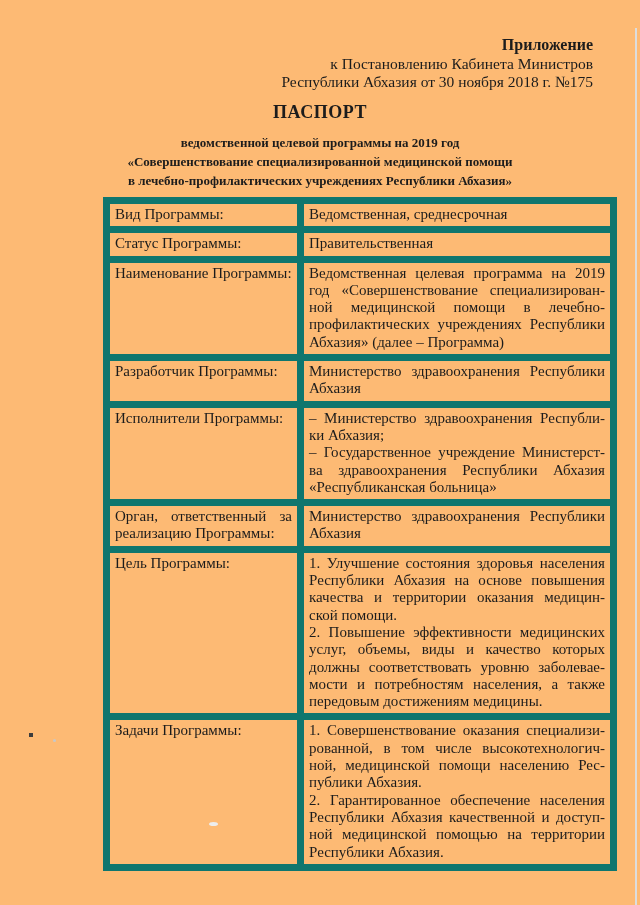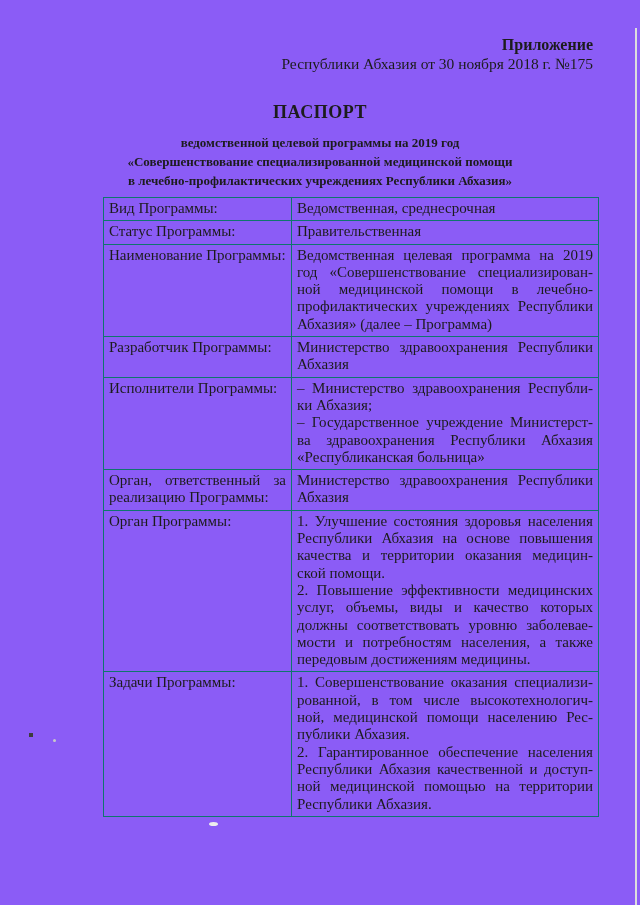--- a/index.html
+++ b/index.html
@@ -4,21 +4,21 @@
 <style>
   html,body { margin:0; padding:0; }
   body {
     width:640px; height:905px;
     background:#ffffff;
     font-family:"Liberation Serif", serif;
     color:#1c1c1c;
     position:relative;
     overflow:hidden;
   }
-  .page { position:absolute; inset:0; background:#8b5cf6; }
+  .page { position:absolute; inset:0; background:#fdba74; }
 
   
   .scan-edge { position:absolute; right:3px; top:28px; bottom:0; width:2px; background:#dddddd; }
   .dot-dark   { position:absolute; left:29px;  top:733px; width:4px; height:4px; background:#3c3c3c; }
   .dot-light  { position:absolute; left:53px;  top:739px; width:3px; height:3px; background:#c8c8c8; border-radius:50%; }
   .smudge     { position:absolute; left:209px; top:822px; width:9px; height:4px; background:#ededed; border-radius:50%; }
 
   
   .annex {
     position:absolute; top:36px; right:47px;
@@ -36,21 +36,21 @@
   .title-head { font-size:18px; letter-spacing:0.5px; margin-bottom:10px; }
   .title-sub  { font-size:13px; line-height:19px; }
 
   
   table.passport {
     position:absolute; left:103px; top:197px;
     border-collapse:collapse;
     table-layout:fixed;
   }
   table.passport td {
-    border:1px solid #0f766e;
+    border:7px solid #0f766e;
     padding:2px 5px 3px 5px;
     font-size:15px;
     line-height:17.3px;
     vertical-align:top;
     overflow:visible;
   }
   td.lbl { width:177px; vertical-align:middle; }
   td.val { width:296px; }
 
   .ln { white-space:nowrap; }
@@ -61,20 +61,21 @@
 
 <div class="page">
 
   <div class="scan-edge"></div>
   <div class="dot-dark"></div>
   <div class="dot-light"></div>
   <div class="smudge"></div>
 
   <div class="annex">
     <div class="annex-bold">Приложение</div>
+    <div>к Постановлению Кабинета Министров</div>
     <div>Республики Абхазия от 30 ноября 2018 г. №175</div>
   </div>
 
   <div class="title-block">
     <div class="title-head">ПАСПОРТ</div>
     <div class="title-sub">ведомственной целевой программы на 2019 год</div>
     <div class="title-sub">«Совершенствование специализированной медицинской помощи</div>
     <div class="title-sub">в лечебно-профилактических учреждениях Республики Абхазия»</div>
   </div>
 
@@ -134,21 +135,21 @@
             <div class="ln j">Орган, ответственный за</div>
             <div class="ln">реализацию Программы:</div>
           </td>
           <td class="val">
             <div class="ln j">Министерство здравоохранения Республики</div>
             <div class="ln">Абхазия</div>
           </td>
         </tr>
         <tr>
           <td class="lbl">
-            <div class="ln">Орган Программы:</div>
+            <div class="ln">Цель Программы:</div>
           </td>
           <td class="val">
             <div class="ln j">1. Улучшение состояния здоровья населения</div>
             <div class="ln j">Республики Абхазия на основе повышения</div>
             <div class="ln j">качества и территории оказания медицин-</div>
             <div class="ln">ской помощи.</div>
             <div class="ln j">2. Повышение эффективности медицинских</div>
             <div class="ln j">услуг, объемы, виды и качество которых</div>
             <div class="ln j">должны соответствовать уровню заболевае-</div>
             <div class="ln j">мости и потребностям населения, а также</div>

